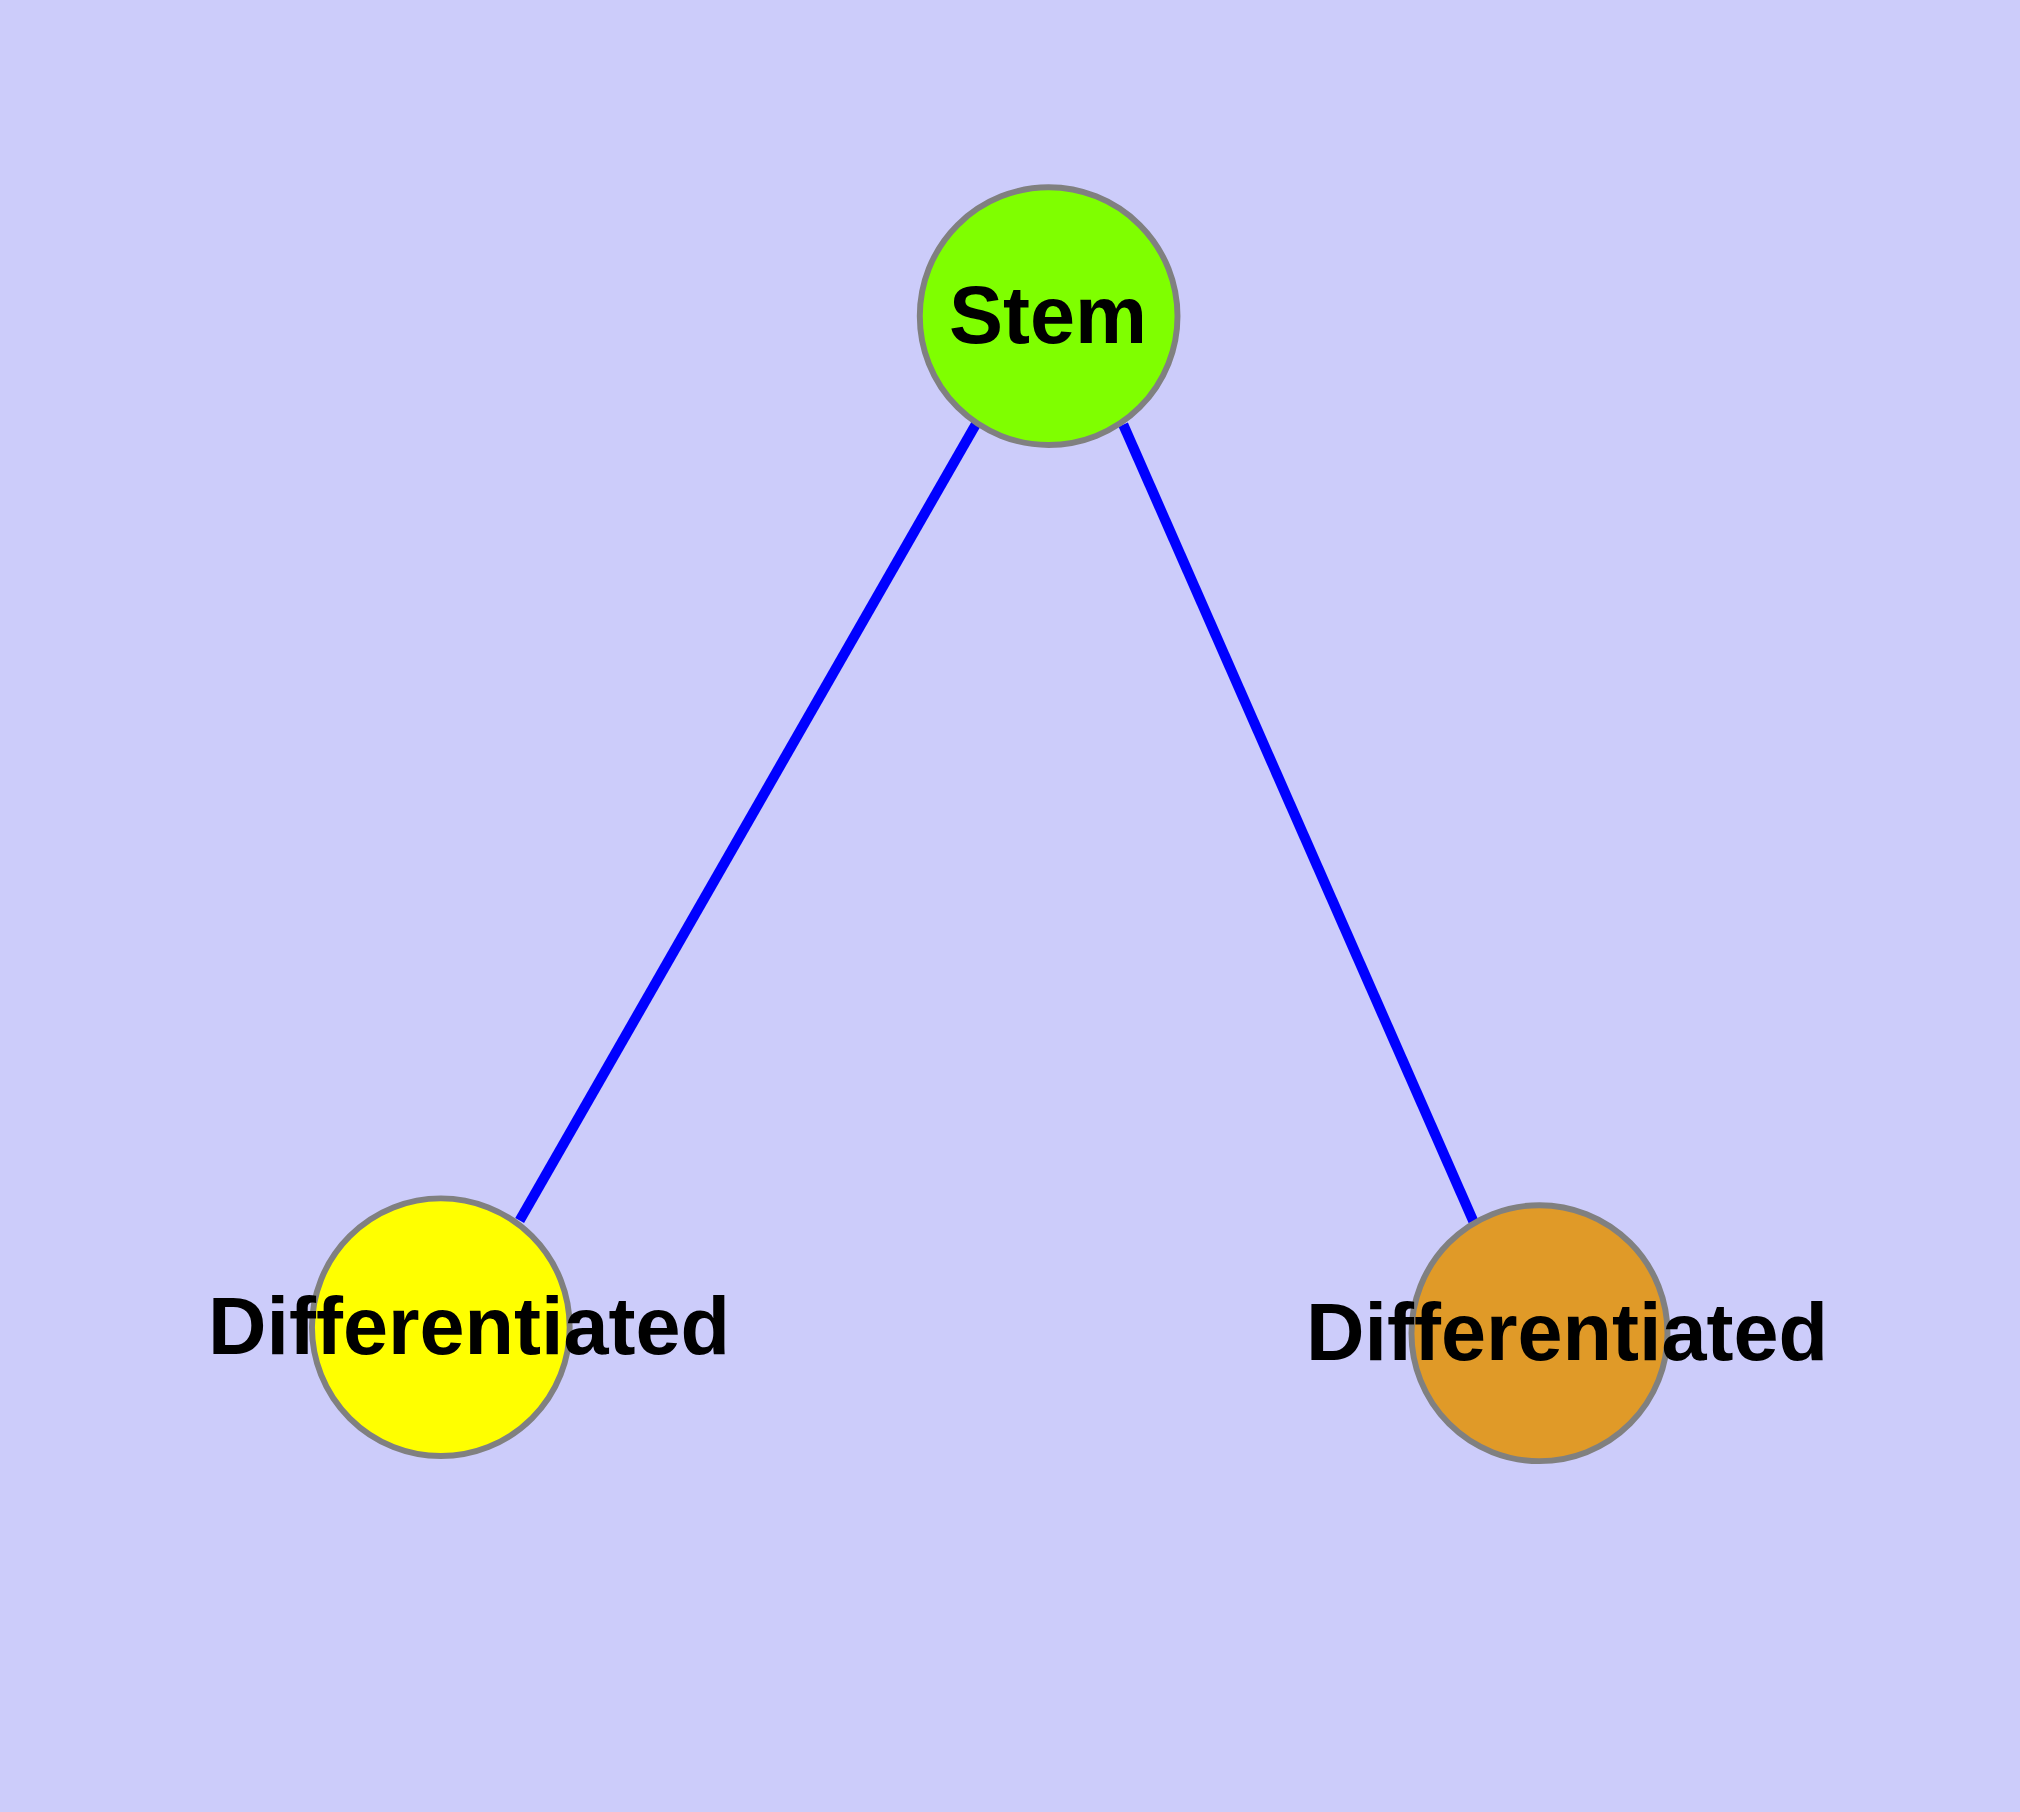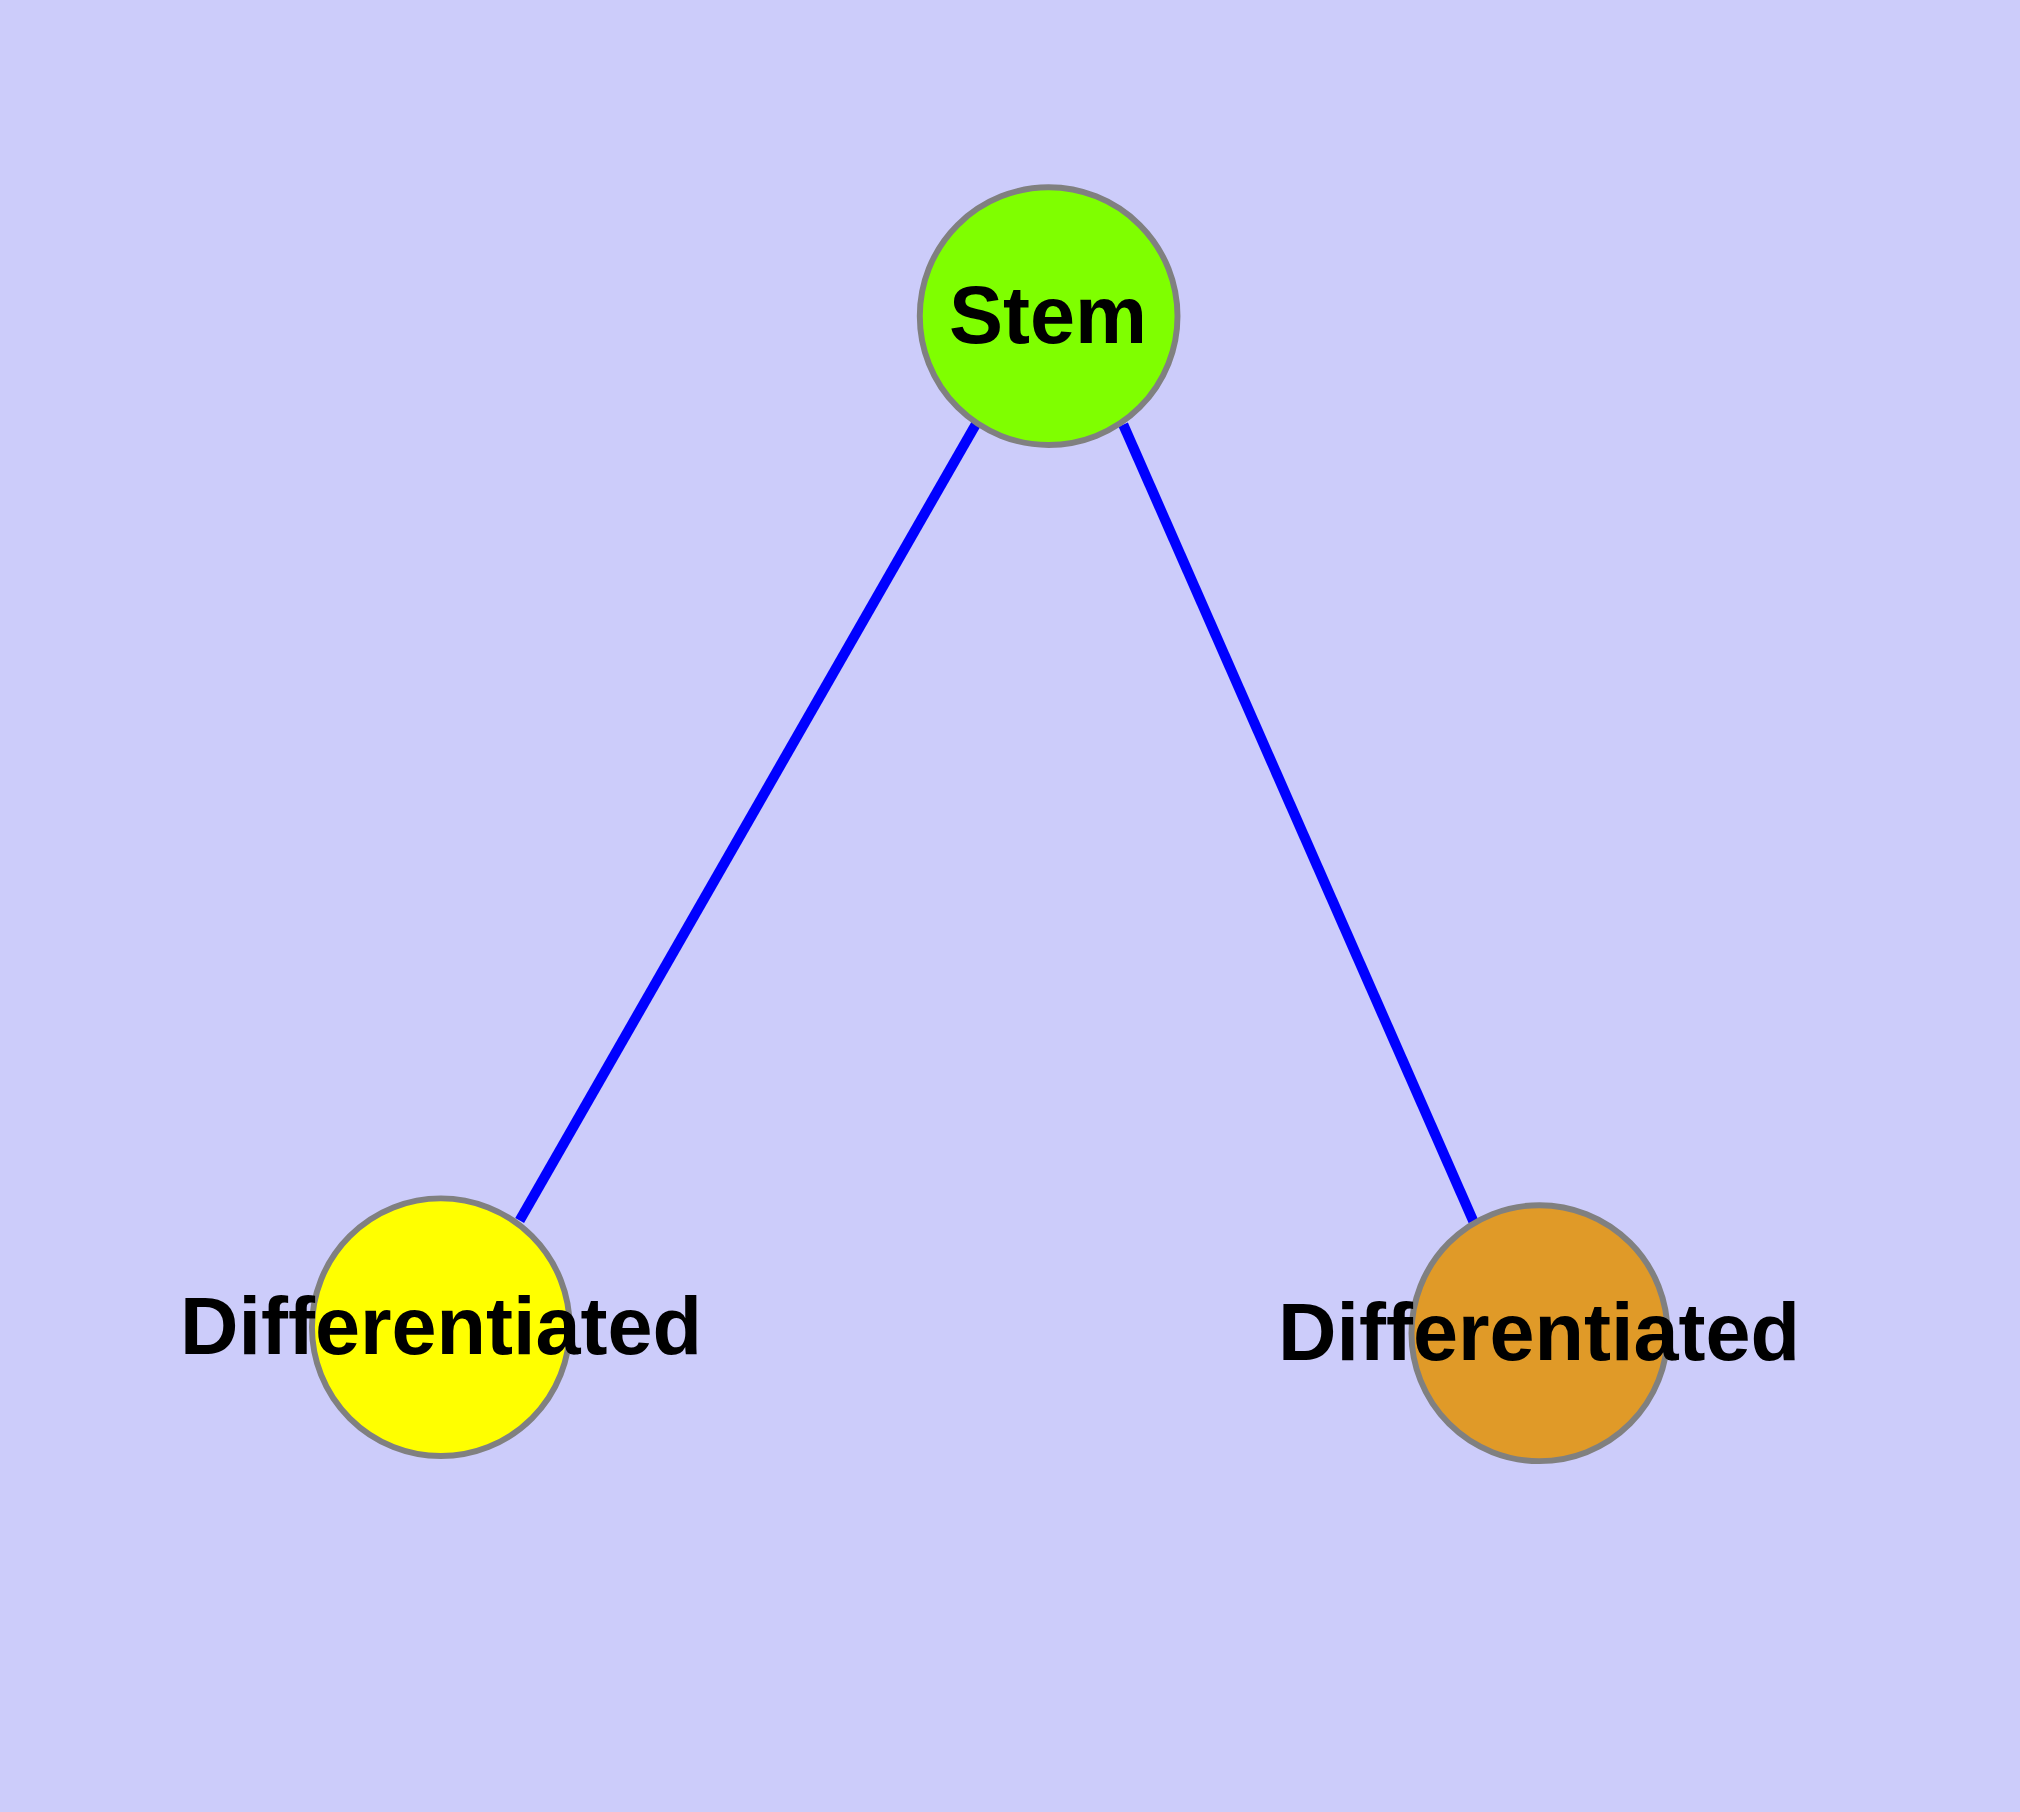--- a/index.html
+++ b/index.html
@@ -32,20 +32,21 @@
     white-space: nowrap;
     line-height: 1.08;
     pointer-events: none;
     transform: translate(-50%, -50%);
   }
   .label-stem {
     font-size: 81px;
   }
   .label-diff {
     font-size: 81px;
+    margin-left: 28px;
   }
   .label-line {
     display: block;
   }
 </style>
 </head>
 <body>
 
 <div id="canvas">
 

